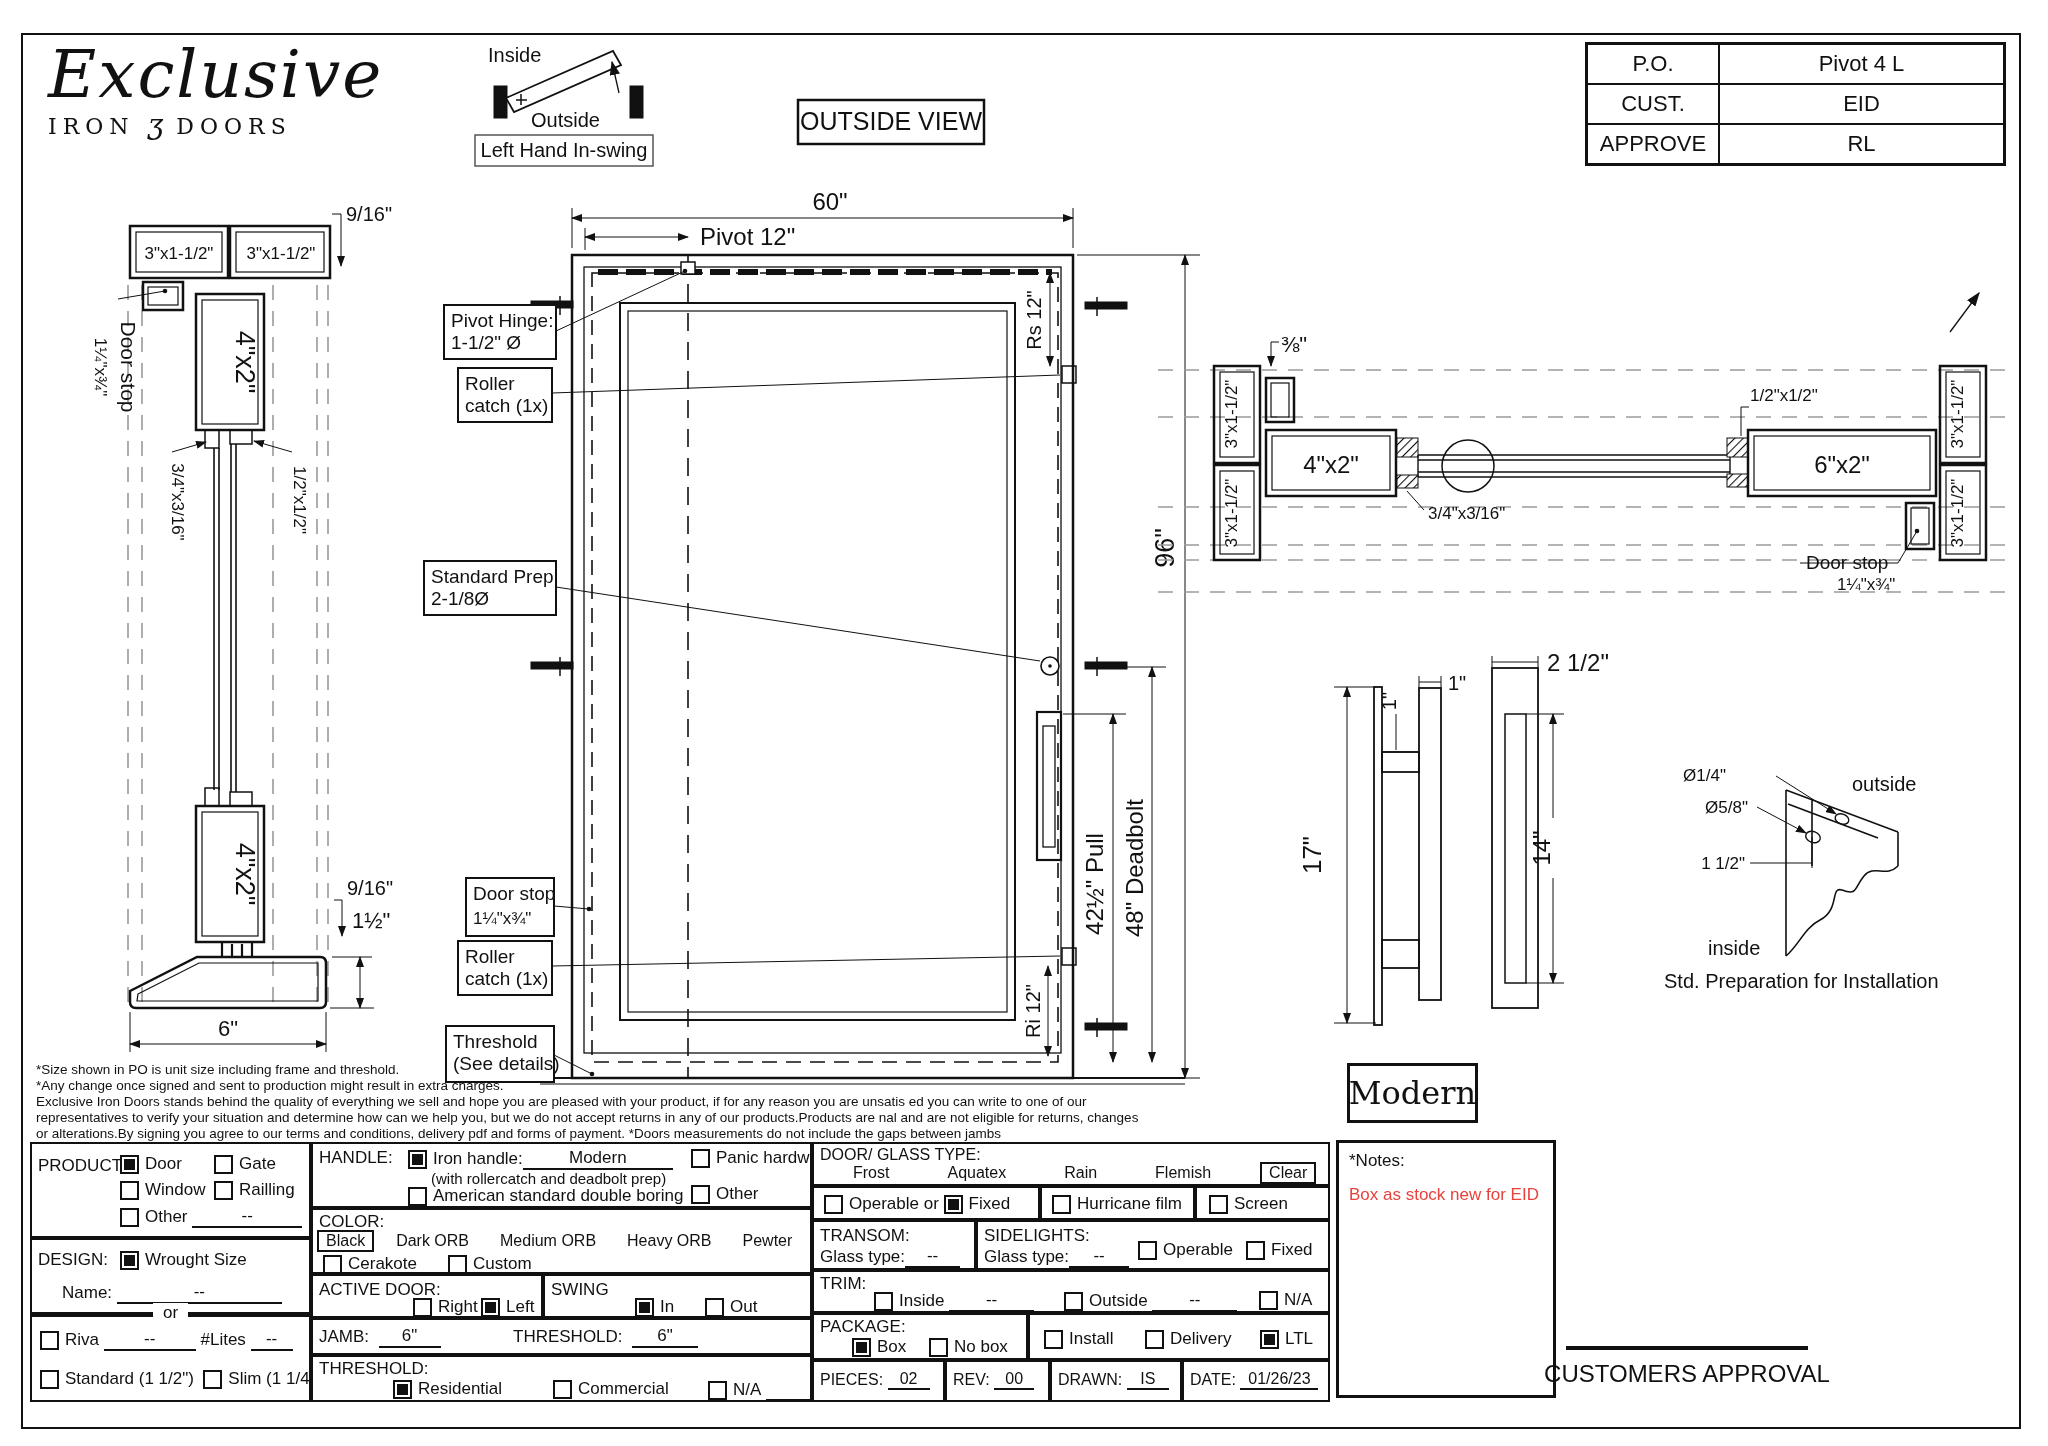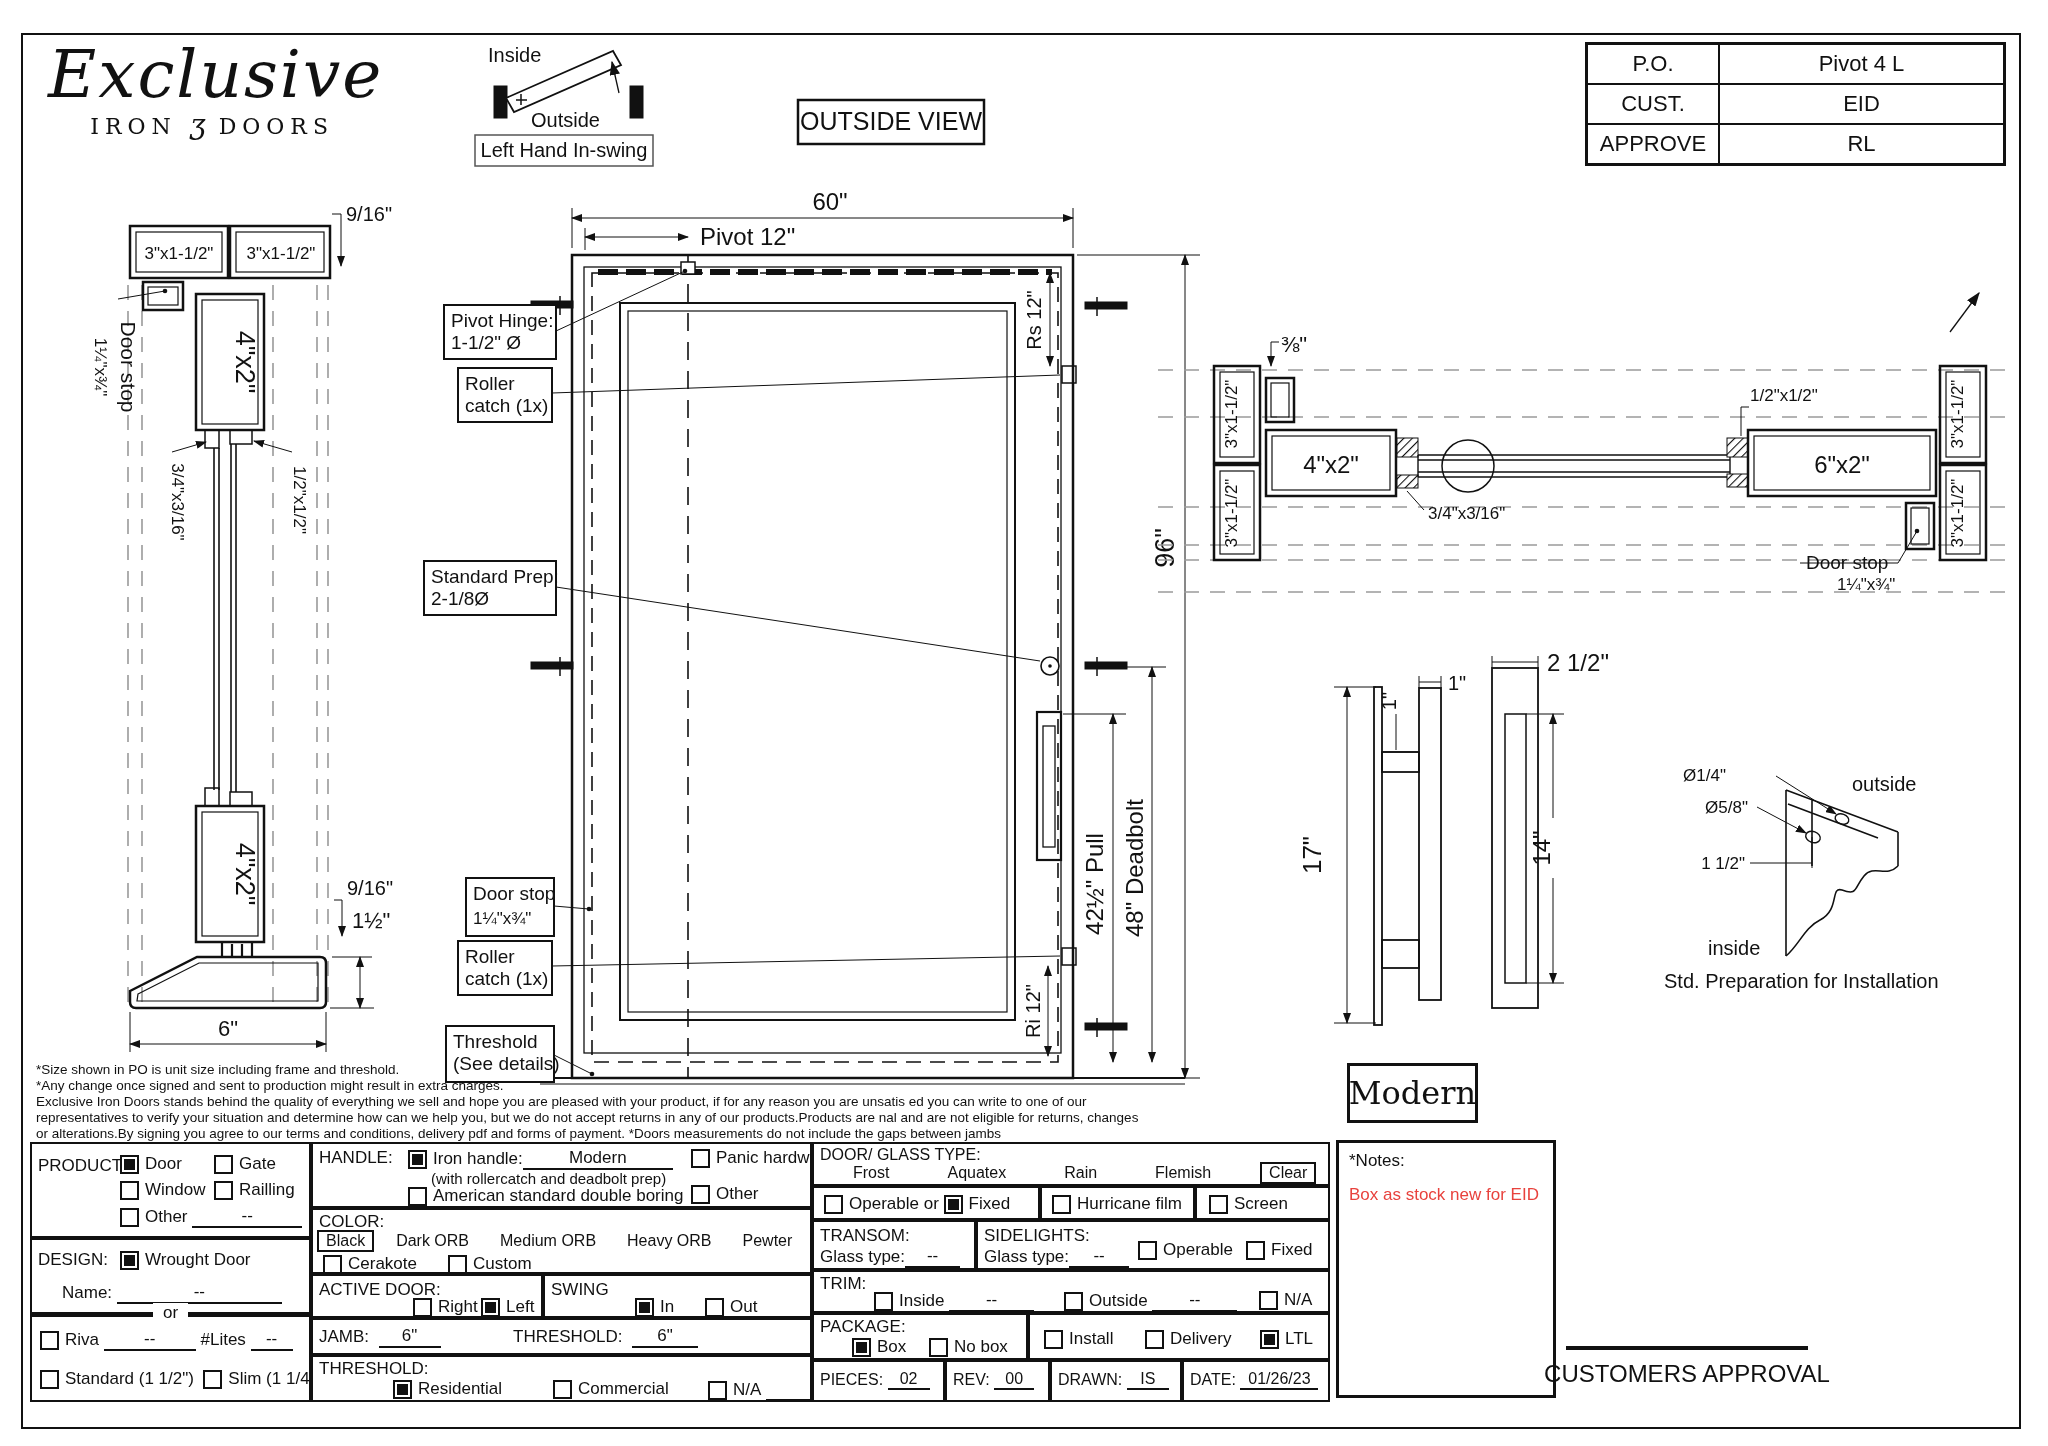--- a/index.html
+++ b/index.html
@@ -290,21 +290,21 @@
     <path d="M1750,863 H1812 M1812,837 V868" stroke-width="1"></path>
   </g>
   <text x="1726" y="781" font-size="17" text-anchor="end">Ø1/4"</text>
   <text x="1748" y="813" font-size="17" text-anchor="end">Ø5/8"</text>
   <text x="1745" y="869" font-size="17" text-anchor="end">1 1/2"</text>
   <text x="1852" y="791" font-size="20">outside</text>
   <text x="1708" y="955" font-size="20">inside</text>
   <text x="1664" y="988" font-size="20">Std. Preparation for Installation</text>
 </svg>
 
-<div class="abs" style="left:48px;top:42px;width:286px;text-align:right">
+<div class="abs" style="left:48px;top:42px;width:286px;text-align:left">
   <div class="logo-script">Exclusive</div>
   <div class="logo-sub"><span>IRON</span> <span class="orn">ʒ</span> <span>DOORS</span></div>
 </div>
 
 <div class="abs po" style="left:1585px;top:42px;width:421px">
   <div>P.O.</div>
   <div>Pivot 4 L</div>
   <div>CUST.</div>
   <div>EID</div>
   <div>APPROVE</div>
@@ -340,21 +340,21 @@
   <span class="row" style="left:182px;top:36px">
         <span class="cb"></span>
         <span>Railling</span>
       </span>
   <span class="row" style="left:88px;top:62px"><span class="cb"></span><span>Other</span>&nbsp;<span class="uv" style="width:110px">--</span></span>
 </div>
 <div class="cell" style="left:30px;top:1238px;width:281px;height:76px">
   <span class="lab" style="top:10px">DESIGN:</span>
   <span class="row" style="left:88px;top:10px">
         <span class="cb on"></span>
-        <span>Wrought Door</span>
+        <span>Wrought Size</span>
       </span>
   <span class="row" style="left:30px;top:42px"><span>Name:</span>&nbsp;<span class="uv" style="width:165px">--</span></span>
 </div>
 <div class="orwrap" style="left:30px;top:1303px;width:281px;z-index:3"><span>or</span></div>
 <div class="cell" style="left:30px;top:1314px;width:281px;height:88px;border-top-width:3px">
   <span class="row" style="left:8px;top:12px"><span class="cb"></span><span>Riva</span>&nbsp;<span class="uv" style="width:92px">--</span>&nbsp;<span>#Lites</span>&nbsp;<span class="uv" style="width:42px">--</span></span>
   <span class="row" style="left:8px;top:52px"><span class="cb"></span><span>Standard (1 1/2")</span>&nbsp;&nbsp;<span class="cb"></span><span>Slim (1 1/4")</span></span>
 </div>
 
 <div class="cell" style="left:311px;top:1142px;width:501px;height:66px">

